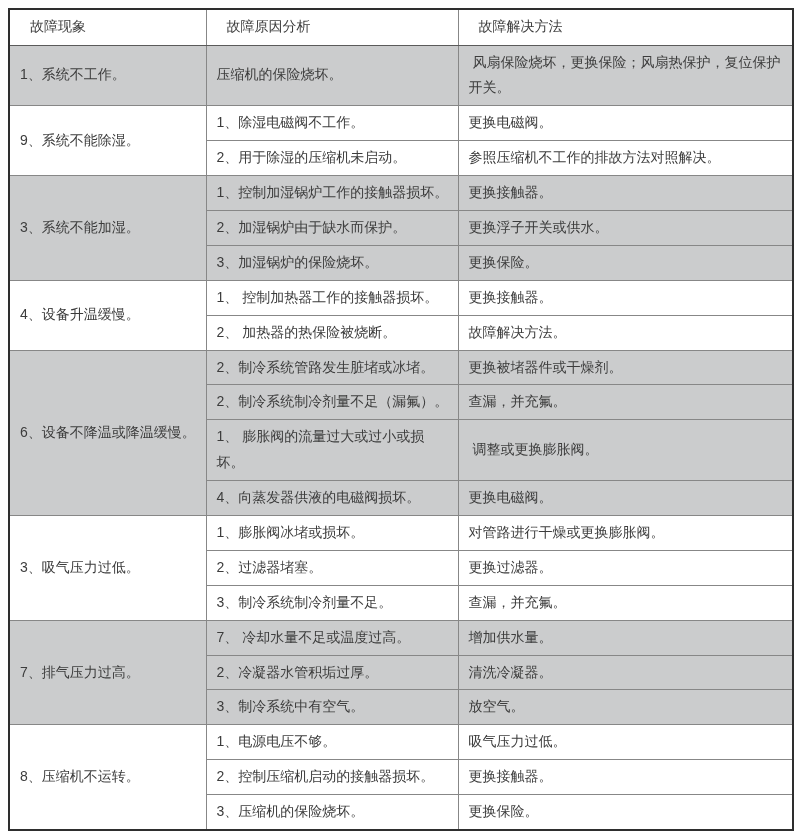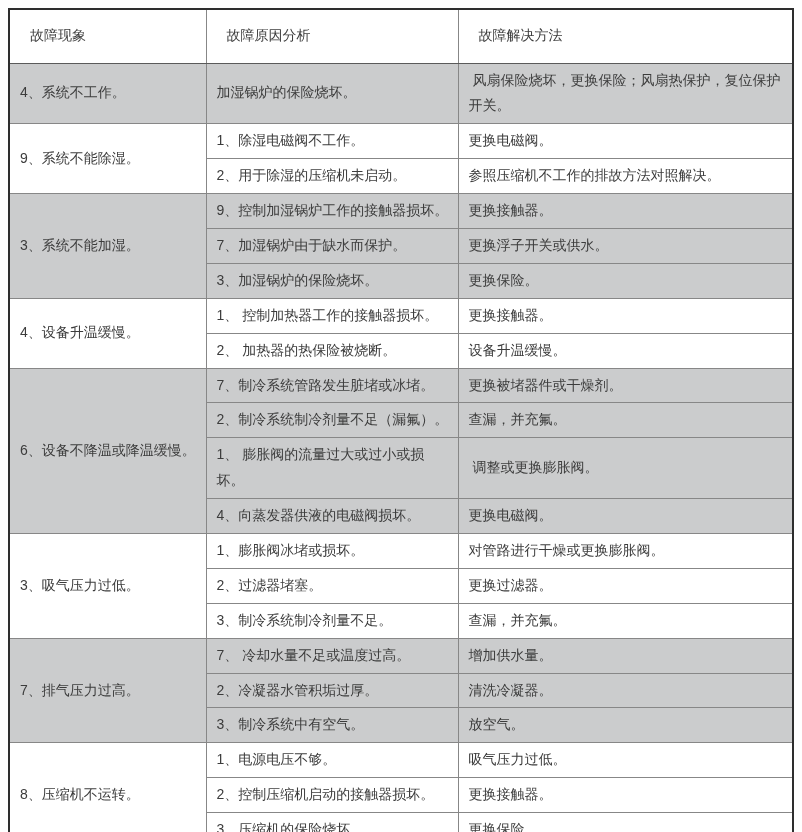--- a/index.html
+++ b/index.html
@@ -33,21 +33,21 @@
     color: #3c3c3c;
     text-align: left;
     vertical-align: middle;
     padding: 4px 6px 4px 10px;
     line-height: 1.85;
     box-sizing: border-box;
     white-space: pre-wrap;
     overflow: hidden;
   }
   table.fault-table thead th {
-    height: 54px;
+    height: 36px;
     background: #ffffff;
     border-bottom: 1px solid #5a5a5a;
     padding-left: 20px;
   }
   table.fault-table tbody td {
     height: 22px;
   }
   table.fault-table tbody tr.shaded td {
     background: #cbcccd;
   }
@@ -64,58 +64,58 @@
     </colgroup>
     <thead>
       <tr>
         <th>故障现象</th>
         <th>故障原因分析</th>
         <th>故障解决方法</th>
       </tr>
     </thead>
     <tbody>
         <tr class="shaded">
-          <td rowspan="1">4、系统不工作。</td>
-          <td>加湿锅炉的保险烧坏。</td>
+          <td rowspan="1">1、系统不工作。</td>
+          <td>压缩机的保险烧坏。</td>
           <td> 风扇保险烧坏，更换保险；风扇热保护，复位保护开关。</td>
         </tr>
         <tr>
           <td rowspan="2">9、系统不能除湿。</td>
           <td>1、除湿电磁阀不工作。</td>
           <td>更换电磁阀。</td>
         </tr>
         <tr>
           <td>2、用于除湿的压缩机未启动。</td>
           <td>参照压缩机不工作的排故方法对照解决。</td>
         </tr>
         <tr class="shaded">
           <td rowspan="3">3、系统不能加湿。</td>
-          <td>9、控制加湿锅炉工作的接触器损坏。</td>
+          <td>1、控制加湿锅炉工作的接触器损坏。</td>
           <td>更换接触器。</td>
         </tr>
         <tr class="shaded">
-          <td>7、加湿锅炉由于缺水而保护。</td>
+          <td>2、加湿锅炉由于缺水而保护。</td>
           <td>更换浮子开关或供水。</td>
         </tr>
         <tr class="shaded">
           <td>3、加湿锅炉的保险烧坏。</td>
           <td>更换保险。</td>
         </tr>
         <tr>
           <td rowspan="2">4、设备升温缓慢。</td>
           <td>1、 控制加热器工作的接触器损坏。</td>
           <td>更换接触器。</td>
         </tr>
         <tr>
           <td>2、 加热器的热保险被烧断。</td>
-          <td>设备升温缓慢。</td>
+          <td>故障解决方法。</td>
         </tr>
         <tr class="shaded">
           <td rowspan="4">6、设备不降温或降温缓慢。</td>
-          <td>7、制冷系统管路发生脏堵或冰堵。</td>
+          <td>2、制冷系统管路发生脏堵或冰堵。</td>
           <td>更换被堵器件或干燥剂。</td>
         </tr>
         <tr class="shaded">
           <td>2、制冷系统制冷剂量不足（漏氟）。</td>
           <td>查漏，并充氟。</td>
         </tr>
         <tr class="shaded">
           <td>1、 膨胀阀的流量过大或过小或损坏。</td>
           <td> 调整或更换膨胀阀。</td>
         </tr>

